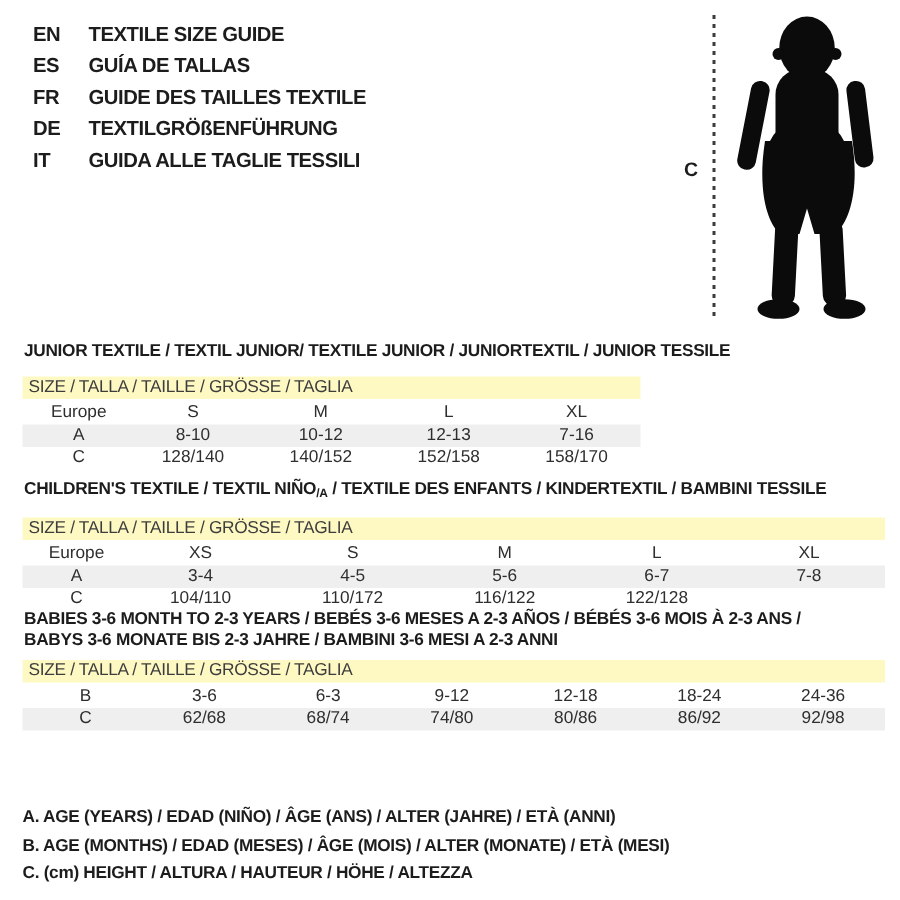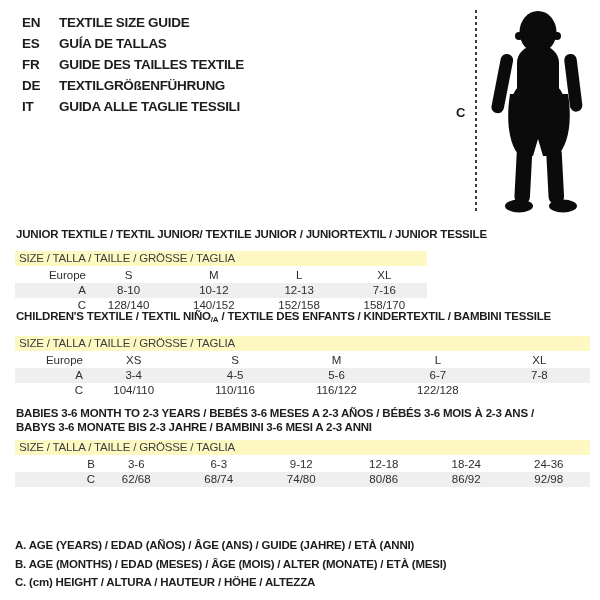--- a/index.html
+++ b/index.html
@@ -15,34 +15,34 @@
 
   
   .figure-label { position:absolute; left:456px; top:105px; font-weight:bold; font-size:13px; }
   .measure-line { position:absolute; left:475px; top:10px; width:2px; height:202px;
     background:repeating-linear-gradient(to bottom, #3c3c3c 0 3px, transparent 3px 6px); }
   .toddler-svg { position:absolute; left:487px; top:8px; }
 
   
   .size-table { position:absolute; left:15px; }
   #table1 { top:227px; width:412px; }
-  #table2 { top:309px; width:575px; }
+  #table2 { top:319px; width:575px; }
   #table3 { top:406px; width:575px; }
   .t-title { font-weight:bold; font-size:11.5px; letter-spacing:-0.2px; line-height:14px; margin-left:1px; white-space:nowrap; }
   .t-title .sub { font-size:8px; vertical-align:-2px; }
   #table1 .band { margin-top:10px; }
   #table2 .band { margin-top:9px; }
   #table3 .band { margin-top:6px; }
   .band { height:15px; line-height:15px; background:#fef9c3; color:#3d3d3d;
           font-size:11.5px; padding-left:4px; margin-bottom:2px; letter-spacing:-0.2px; }
   .trow { display:grid; height:15px; line-height:15px; font-size:11.5px; color:#2e2e2e; }
   .cols4 { grid-template-columns:71px repeat(4,1fr); }
   .cols5 { grid-template-columns:68px repeat(5,1fr); }
   .cols6 { grid-template-columns:80px repeat(6,1fr); }
-  .trow .label { text-align:right; padding-left:4px; }
+  .trow .label { text-align:center; padding-left:4px; }
   .trow .val { text-align:center; }
   .stripe { background:#efefef; }
 
   
   .notes { position:absolute; left:15px; top:536px; }
   .note-line { font-weight:bold; font-size:11.5px; letter-spacing:-0.2px; line-height:18.5px; white-space:nowrap; }
 </style>
 </head>
 <body>
 
@@ -131,21 +131,21 @@
       <span class="label">A</span>
       <span class="val">3-4</span>
       <span class="val">4-5</span>
       <span class="val">5-6</span>
       <span class="val">6-7</span>
       <span class="val">7-8</span>
     </div>
     <div class="trow cols5">
       <span class="label">C</span>
       <span class="val">104/110</span>
-      <span class="val">110/116</span>
+      <span class="val">110/172</span>
       <span class="val">116/122</span>
       <span class="val">122/128</span>
     </div>
   </div>
 
   <div class="size-table" id="table3">
     <div class="t-title">BABIES 3-6 MONTH TO 2-3 YEARS / BEBÉS 3-6 MESES A 2-3 AÑOS / BÉBÉS 3-6 MOIS À 2-3 ANS /</div>
     <div class="t-title">BABYS 3-6 MONATE BIS 2-3 JAHRE / BAMBINI 3-6 MESI A 2-3 ANNI</div>
     <div class="band">SIZE / TALLA / TAILLE / GRÖSSE / TAGLIA</div>
     <div class="trow cols6">
@@ -162,18 +162,18 @@
       <span class="val">62/68</span>
       <span class="val">68/74</span>
       <span class="val">74/80</span>
       <span class="val">80/86</span>
       <span class="val">86/92</span>
       <span class="val">92/98</span>
     </div>
   </div>
 
   <div class="notes">
-    <div class="note-line">A. AGE (YEARS) / EDAD (AÑOS) / ÂGE (ANS) / GUIDE (JAHRE) / ETÀ (ANNI)</div>
+    <div class="note-line">A. AGE (YEARS) / EDAD (NIÑO) / ÂGE (ANS) / ALTER (JAHRE) / ETÀ (ANNI)</div>
     <div class="note-line">B. AGE (MONTHS) / EDAD (MESES) / ÂGE (MOIS) / ALTER (MONATE) / ETÀ (MESI)</div>
     <div class="note-line">C. (cm) HEIGHT / ALTURA / HAUTEUR / HÖHE / ALTEZZA</div>
   </div>
 
 </div>
 
 </body></html>

